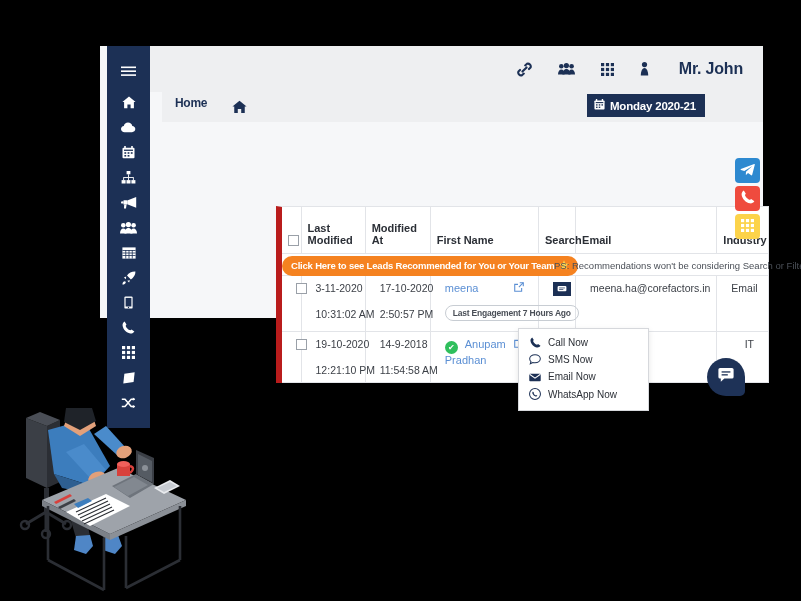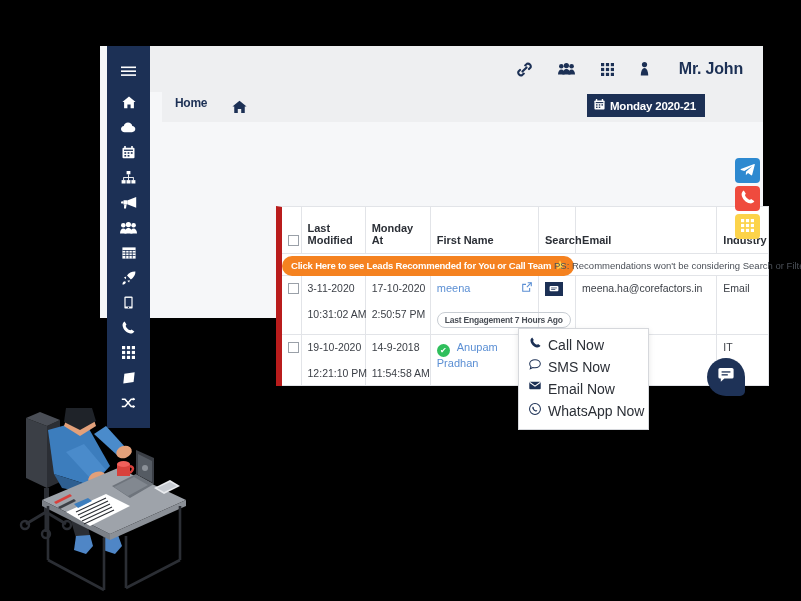--- a/index.html
+++ b/index.html
@@ -160,24 +160,24 @@
     font-size: 11px;
     font-weight: bold;
     color: #2b2f36;
     height: 46px;
     box-sizing: border-box;
   }
   table.leads td {
     border-right: 1px solid #e2e4e8;
     border-bottom: 1px solid #e2e4e8;
     vertical-align: top;
-    padding: 6px 6px;
+    padding: 6px 14px;
     box-sizing: border-box;
   }
-  table.leads th:last-child, table.leads td:last-child { border-right: none; }
+  table.leads th:last-child, table.leads td:last-child { border-right: none; text-align: right; }
   .col-check { width: 19px; }
   .col-lastmod { width: 64px; }
   .col-created { width: 65px; }
   .col-first { width: 108px; }
   .col-action { width: 37px; }
   .col-email { width: 141px; }
   .col-industry { width: 51px; }
 
   .cb {
     width: 9px; height: 9px;
@@ -209,21 +209,21 @@
     background: #2fbf5c;
     color: #fff;
     text-align: center;
     line-height: 13px;
     font-size: 8px;
     margin-right: 4px;
     vertical-align: -2px;
   }
   .engagement-tag {
     display: inline-block;
-    margin-top: 18px;
+    margin-top: 11px;
     border: 1px solid #c8cdd3;
     border-radius: 9px;
     padding: 2px 7px;
     font-size: 8.5px;
     color: #4a4f57;
     white-space: nowrap;
     font-weight: bold;
     letter-spacing: -0.2px;
   }
   .action-btn {
@@ -272,24 +272,24 @@
     top: 206px;
     width: 129px;
     background: #ffffff;
     border: 1px solid #d6d8dc;
     box-shadow: 0 2px 6px rgba(0,0,0,0.10);
     padding: 5px 0 7px 0;
     z-index: 40;
   }
   .dd-item {
     display: flex;
-    align-items: flex-start;
+    align-items: flex-end;
     gap: 7px;
     padding: 3px 10px;
-    font-size: 14px;
+    font-size: 10px;
     color: #2b2f36;
     cursor: pointer;
     white-space: nowrap;
   }
   .dd-item .dd-ic { color: #1c3055; width: 12px; display:flex; align-items:center; justify-content:center; }
 
   
   #float-stack {
     position: absolute;
     left: 735px;
@@ -576,33 +576,33 @@
             <col class="col-action">
             <col class="col-email">
             <col class="col-industry">
         </colgroup>
         <thead>
           <tr>
             <th>
               <span class="cb"></span>
             </th>
             <th>Last Modified</th>
-            <th>Monday At</th>
+            <th>Modified At</th>
             <th>First Name</th>
             <th>Search</th>
             <th>Email</th>
             <th>Industry</th>
           </tr>
         </thead>
         <tbody>
 
           <tr class="rec-row">
             <td id="rec-banner-cell" colspan="7">
               <div id="rec-pill">
-                <span>Click Here to see Leads Recommended for You or Call Team</span>
+                <span>Click Here to see Leads Recommended for You or Your Team</span>
                 <span>
                   <svg width="10" height="10" viewBox="0 0 10 10" fill="#ffd24d">
                     <path d="M5 0.3 L6.4 3.4 L9.7 3.8 L7.2 6.0 L7.9 9.4 L5 7.7 L2.1 9.4 L2.8 6.0 L0.3 3.8 L3.6 3.4 Z"></path>
                   </svg>
                 </span>
               </div>
               <div id="rec-note">PS: Recommendations won't be considering Search or Filter Operations.</div>
             </td>
           </tr>
 

